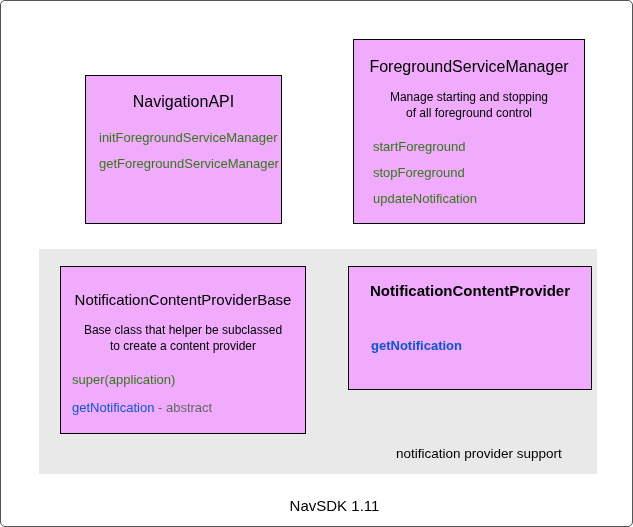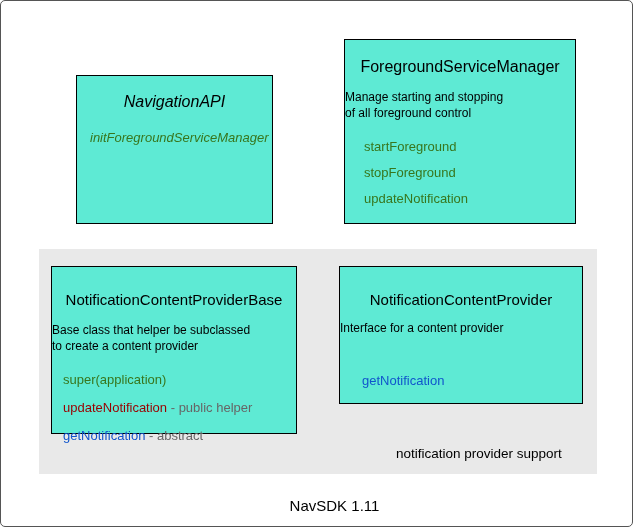--- a/index.html
+++ b/index.html
@@ -7,30 +7,30 @@
   body{font-family:"Liberation Sans","DejaVu Sans",sans-serif;color:#000;}
   .canvas{
     position:relative;width:633px;height:527px;background:#ffffff;
     border:1px solid #555;border-radius:5px;overflow:hidden;
   }
   .group-bg{
     position:absolute;left:38px;top:248px;width:558px;height:225px;
     background:#e9e9e9;
   }
   .class-box{
-    position:absolute;background:#5eead4;border:1.5px solid #000;
+    position:absolute;background:#f0abfc;border:1.5px solid #000;margin-left:9px;
   }
-  #box-navigation-api{left:75px;top:74px;width:197px;height:149px;padding-top:16px;font-style:italic;}
+  #box-navigation-api{left:75px;top:74px;width:197px;height:149px;padding-top:16px;}
   #box-foreground-service-manager{left:343px;top:38px;width:232px;height:185px;padding-top:17px;}
   #box-notification-content-provider-base{left:50px;top:265px;width:246px;height:168px;padding-top:23px;}
-  #box-notification-content-provider{left:338px;top:265px;width:244px;height:138px;padding-top:23px;}
+  #box-notification-content-provider{left:338px;top:265px;width:244px;height:124px;padding-top:14px;font-weight:bold;}
 
   .box-title{font-size:16px;line-height:20px;text-align:center;white-space:nowrap;}
   .box-title.sm{font-size:15px;}
-  .box-desc{margin-top:12px;font-size:12px;line-height:16px;}
+  .box-desc{margin-top:12px;font-size:12px;line-height:16px;text-align:center;}
   #box-notification-content-provider .box-desc{margin-top:10px;}
 
   .methods{font-size:13px;line-height:16px;}
   #box-navigation-api .methods{margin-top:18px;padding-left:13px;}
   #box-navigation-api .method + .method{margin-top:10px;}
   #box-foreground-service-manager .methods{margin-top:18px;padding-left:19px;}
   #box-foreground-service-manager .method + .method{margin-top:10px;}
   #box-notification-content-provider-base .methods{margin-top:18px;padding-left:11px;}
   #box-notification-content-provider-base .method + .method{margin-top:12px;}
   #box-notification-content-provider .methods{margin-top:37px;padding-left:22px;}
@@ -53,20 +53,21 @@
 <body>
 
 <div class="canvas">
 
   <div class="group-bg"></div>
 
   <div class="class-box" id="box-navigation-api">
     <div class="box-title">NavigationAPI</div>
     <div class="methods">
       <div class="method m-green">initForegroundServiceManager</div>
+      <div class="method m-green">getForegroundServiceManager</div>
     </div>
   </div>
 
   <div class="class-box" id="box-foreground-service-manager">
     <div class="box-title">ForegroundServiceManager</div>
     <div class="box-desc">
       <div>Manage starting and stopping</div>
       <div>of all foreground control</div>
     </div>
     <div class="methods">
@@ -77,30 +78,26 @@
   </div>
 
   <div class="class-box" id="box-notification-content-provider-base">
     <div class="box-title sm">NotificationContentProviderBase</div>
     <div class="box-desc">
       <div>Base class that helper be subclassed</div>
       <div>to create a content provider</div>
     </div>
     <div class="methods">
       <div class="method"><span class="m-green">super(application)</span></div>
-      <div class="method"><span class="m-red">updateNotification</span><span class="m-gray"> - public helper</span></div>
       <div class="method"><span class="m-blue">getNotification</span><span class="m-gray"> - abstract</span></div>
     </div>
   </div>
 
   <div class="class-box" id="box-notification-content-provider">
     <div class="box-title sm">NotificationContentProvider</div>
-    <div class="box-desc">
-      <div>Interface for a content provider</div>
-    </div>
     <div class="methods">
       <div class="method m-blue">getNotification</div>
     </div>
   </div>
 
   <div class="group-label">notification provider support</div>
 
   <div class="footer-label">NavSDK 1.11</div>
 
 </div>

